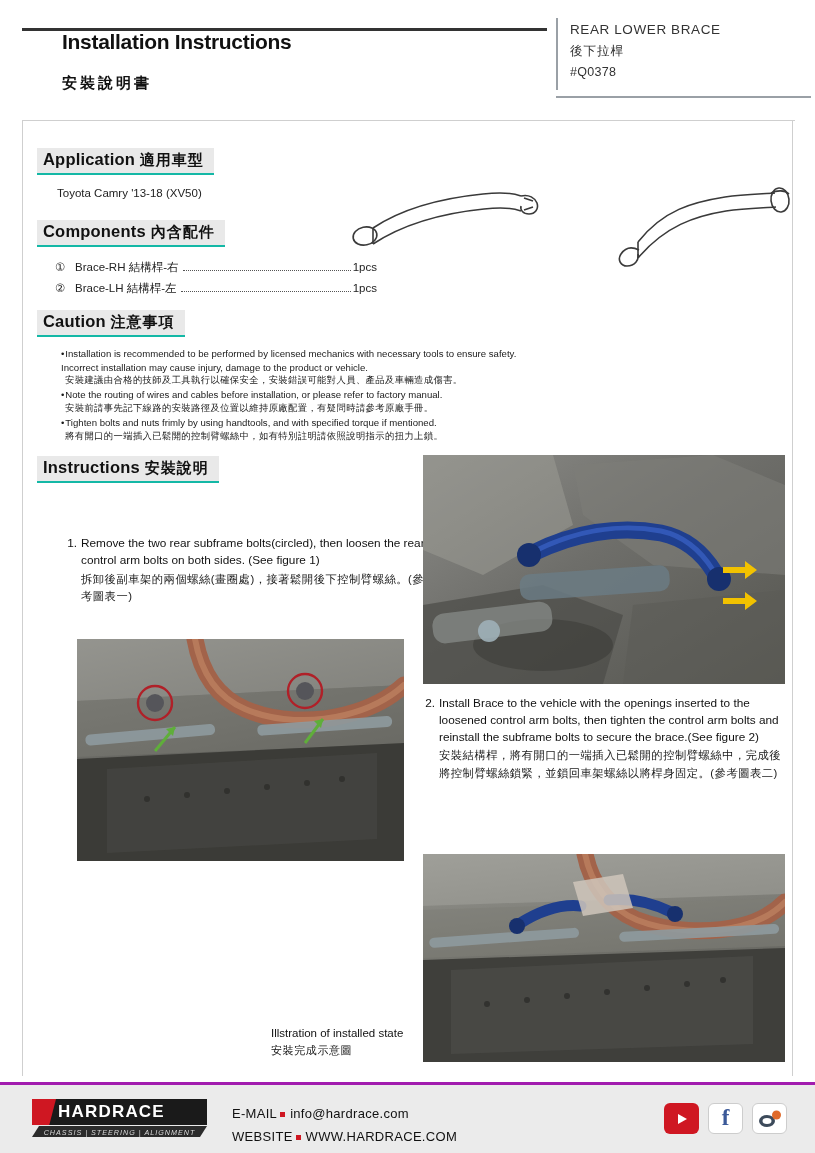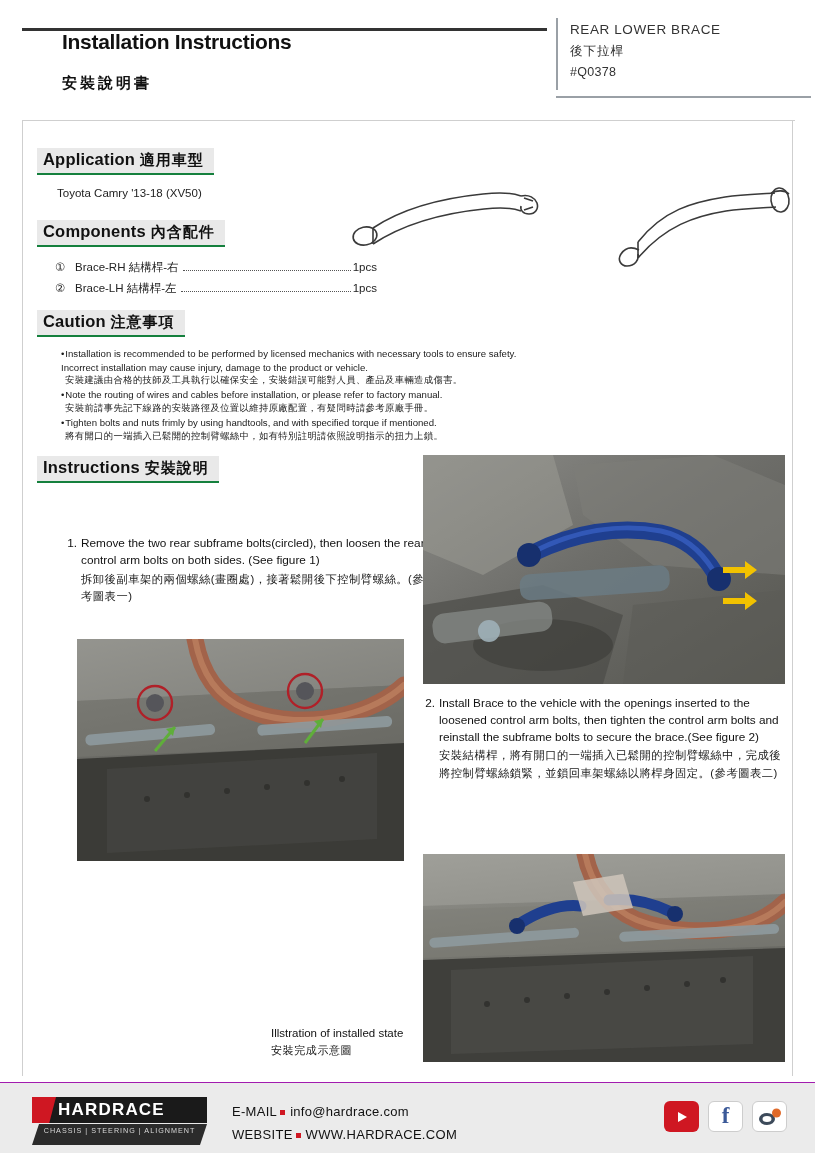--- a/index.html
+++ b/index.html
@@ -93,21 +93,21 @@
     content: "";
     position: absolute;
     left: -1px; top: 0; width: 773px; height: 1px;
     background: #cfcfcf;
   }
 
   
   .sec-head {
     display: inline-block;
     background: #e9e9e9;
-    border-bottom: 2px solid #15803d;
+    border-bottom: 2px solid #14b8a6;
     padding: 2px 10px 3px 6px;
     font-size: 16.5px;
     font-weight: bold;
     color: #111;
     letter-spacing: 0.2px;
   }
   .sec-head .cn { font-size: 15px; letter-spacing: 1px; }
 
   .application {
     position: absolute;
@@ -225,21 +225,21 @@
     line-height: 1.5;
   }
   .caption-cn { font-size: 11px; letter-spacing: 0.6px; }
 
   
   .footer {
     position: absolute;
     left: 0; top: 1082px;
     width: 815px; height: 71px;
     background: #ebebeb;
-    border-top: 1px solid #a21caf;
+    border-top: 3px solid #a21caf;
   }
   .logo {
     position: absolute;
     left: 32px; top: 14px;
     width: 175px;
   }
   .logo-main {
     background: #1a1a1a;
     color: #fff;
     font-size: 17px;
@@ -253,23 +253,24 @@
     left: 0; top: 0; bottom: 0; width: 24px;
     background: #cf1722;
     clip-path: polygon(0 0, 100% 0, 72% 100%, 0 100%);
   }
   .logo-sub {
     background: #2b2b2b;
     color: #d9d9d9;
     font-size: 7.2px;
     letter-spacing: 1px;
     text-align: center;
-    padding: 2px 0 10px 0;
+    padding: 2px 0 0 0;
     margin-top: 1px;
     clip-path: polygon(4% 0, 100% 0, 96% 100%, 0 100%);
+    font-style: italic;
   }
   .contact {
     position: absolute;
     left: 232px; top: 18px;
     font-size: 13px;
     color: #111;
     line-height: 1.75;
     letter-spacing: 0.3px;
   }
   .contact .sq {

